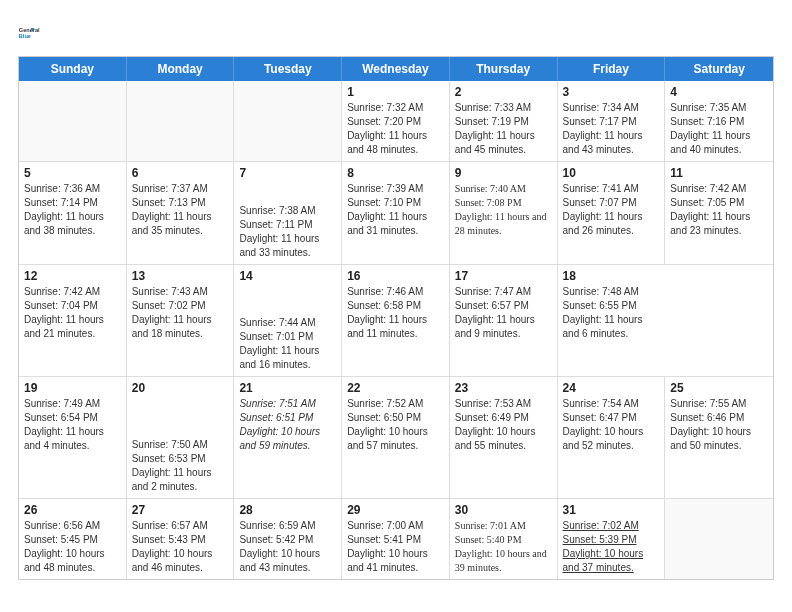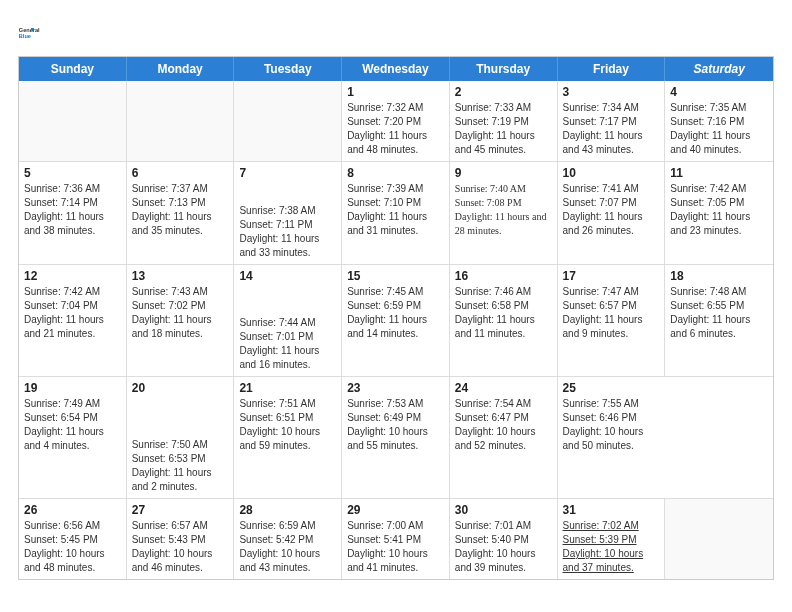--- a/index.html
+++ b/index.html
@@ -59,21 +59,20 @@
     .cal-header-cell {
       color: #fff;
       font-size: 12px;
       font-weight: bold;
       padding: 5px 4px;
       text-align: center;
       border-right: 1px solid #5599dd;
     }
     .cal-header-cell:last-child {
       border-right: none;
-      font-style: italic;
     }
     .cal-body {
       display: flex;
       flex-direction: column;
       flex: 1;
     }
     .cal-row {
       display: grid;
       grid-template-columns: repeat(7, 1fr);
       flex: 1;
@@ -224,26 +223,20 @@
 Sunset: 7:02 PM
 Daylight: 11 hours and 18 minutes.</div>
           </div>
           <div class="cal-cell">
             <div class="day-num">14</div>
             <div class="cell-info" style="white-space: pre-line; margin-top: 33px;">Sunrise: 7:44 AM
 Sunset: 7:01 PM
 Daylight: 11 hours and 16 minutes.</div>
           </div>
           <div class="cal-cell">
-            <div class="day-num">15</div>
-            <div class="cell-info" style="white-space: pre-line;">Sunrise: 7:45 AM
-Sunset: 6:59 PM
-Daylight: 11 hours and 14 minutes.</div>
-          </div>
-          <div class="cal-cell">
             <div class="day-num">16</div>
             <div class="cell-info" style="white-space: pre-line;">Sunrise: 7:46 AM
 Sunset: 6:58 PM
 Daylight: 11 hours and 11 minutes.</div>
           </div>
           <div class="cal-cell">
             <div class="day-num">17</div>
             <div class="cell-info" style="white-space: pre-line;">Sunrise: 7:47 AM
 Sunset: 6:57 PM
 Daylight: 11 hours and 9 minutes.</div>
@@ -263,23 +256,29 @@
 Daylight: 11 hours and 4 minutes.</div>
           </div>
           <div class="cal-cell">
             <div class="day-num">20</div>
             <div class="cell-info" style="white-space: pre-line; margin-top: 43px;">Sunrise: 7:50 AM
 Sunset: 6:53 PM
 Daylight: 11 hours and 2 minutes.</div>
           </div>
           <div class="cal-cell">
             <div class="day-num">21</div>
-            <div class="cell-info" style="white-space: pre-line;">Sunrise: 7:51 AM
+            <div class="cell-info" style="white-space: pre-line; font-style: italic;">Sunrise: 7:51 AM
 Sunset: 6:51 PM
 Daylight: 10 hours and 59 minutes.</div>
+          </div>
+          <div class="cal-cell">
+            <div class="day-num">22</div>
+            <div class="cell-info" style="white-space: pre-line;">Sunrise: 7:52 AM
+Sunset: 6:50 PM
+Daylight: 10 hours and 57 minutes.</div>
           </div>
           <div class="cal-cell">
             <div class="day-num">23</div>
             <div class="cell-info" style="white-space: pre-line;">Sunrise: 7:53 AM
 Sunset: 6:49 PM
 Daylight: 10 hours and 55 minutes.</div>
           </div>
           <div class="cal-cell">
             <div class="day-num">24</div>
             <div class="cell-info" style="white-space: pre-line;">Sunrise: 7:54 AM
@@ -313,21 +312,21 @@
 Daylight: 10 hours and 43 minutes.</div>
           </div>
           <div class="cal-cell">
             <div class="day-num">29</div>
             <div class="cell-info" style="white-space: pre-line;">Sunrise: 7:00 AM
 Sunset: 5:41 PM
 Daylight: 10 hours and 41 minutes.</div>
           </div>
           <div class="cal-cell">
             <div class="day-num">30</div>
-            <div class="cell-info" style="white-space: pre-line;">Sunrise: 7:01 AM
+            <div class="cell-info" style="white-space: pre-line; font-family: Liberation Serif, serif;">Sunrise: 7:01 AM
 Sunset: 5:40 PM
 Daylight: 10 hours and 39 minutes.</div>
           </div>
           <div class="cal-cell">
             <div class="day-num">31</div>
             <div class="cell-info" style="white-space: pre-line; text-decoration: underline;">Sunrise: 7:02 AM
 Sunset: 5:39 PM
 Daylight: 10 hours and 37 minutes.</div>
           </div>
           <div class="cal-cell empty"></div>

